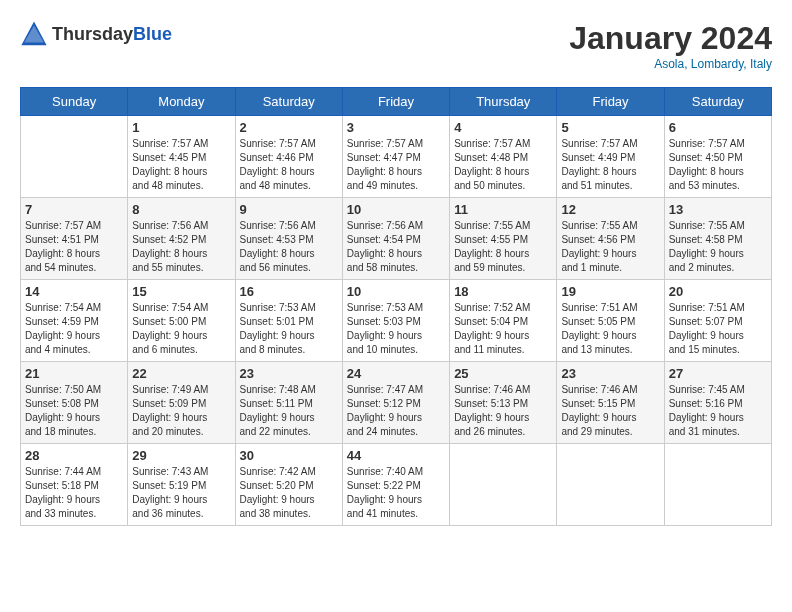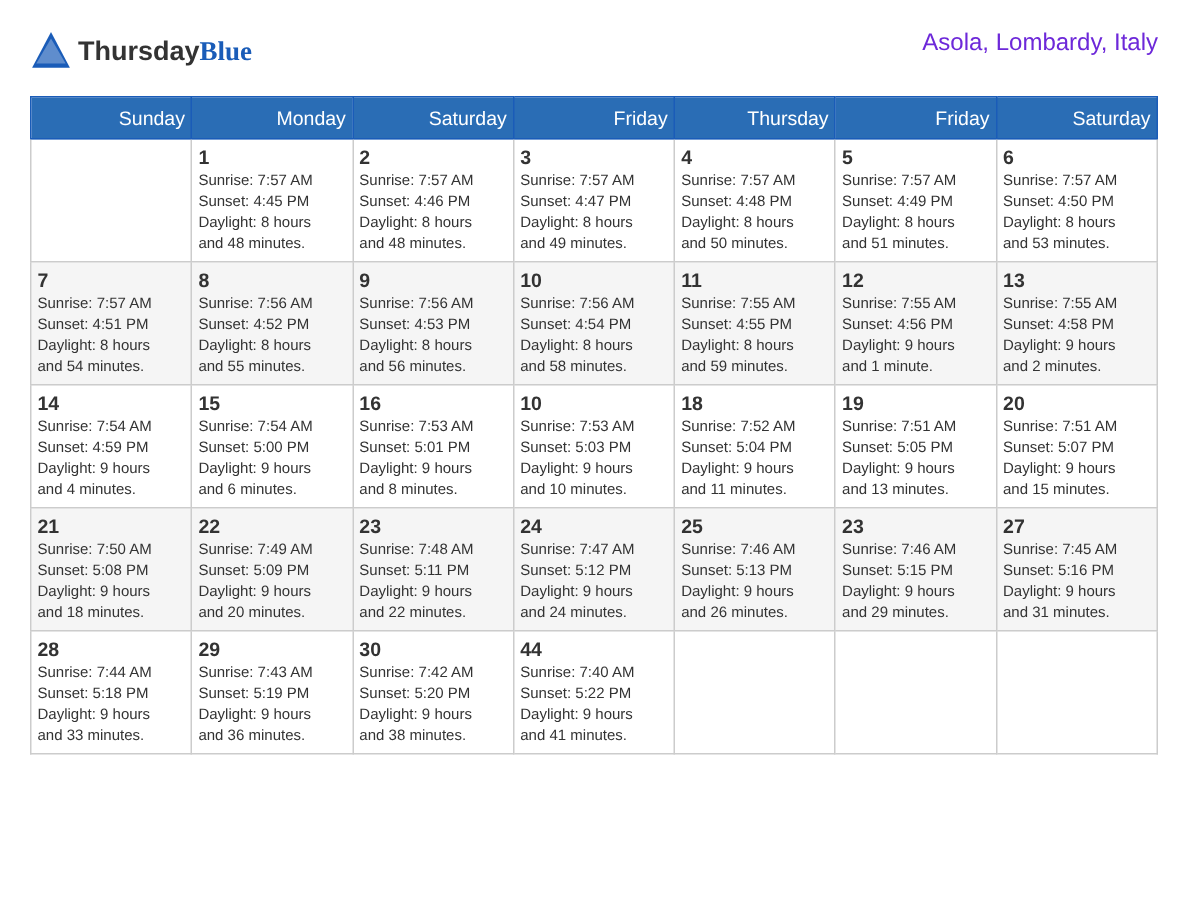--- a/index.html
+++ b/index.html
@@ -23,48 +23,47 @@
     }
     .logo-text-general {
       font-size: 18px;
       font-weight: bold;
       color: #333;
     }
     .logo-text-blue {
       font-size: 18px;
       font-weight: bold;
       color: #1a5cb8;
-      font-family: Liberation Serif, serif;
     }
     .logo-icon {
       width: 28px;
       height: 28px;
     }
     .title-block {
       text-align: right;
     }
     .title-month {
       font-size: 32px;
       font-weight: bold;
       color: #333;
     }
     .title-location {
-      font-size: 16px;
-      color: #6d28d9;
+      font-size: 12px;
+      color: #0369a1;
     }
     .calendar {
       width: 100%;
       border-collapse: collapse;
       font-size: 11px;
     }
     .calendar th {
       background: #2a6db5;
       color: #fff;
       padding: 6px 4px;
-      text-align: right;
+      text-align: center;
       font-size: 13px;
       font-weight: normal;
       border: 1px solid #1a5cb8;
     }
     .calendar td {
       border: 1px solid #ccc;
       vertical-align: top;
       padding: 4px;
       width: 107px;
       min-height: 80px;
@@ -96,20 +95,21 @@
   <div class="logo">
     <svg class="logo-icon" viewBox="0 0 40 40">
       <polygon points="20,2 38,36 2,36" fill="#1a5cb8"></polygon>
       <polygon points="20,8 34,32 6,32" fill="#fff" opacity="0.3"></polygon>
     </svg>
     <div>
       <span class="logo-text-general">Thursday</span><span class="logo-text-blue">Blue</span>
     </div>
   </div>
   <div class="title-block">
+    <div class="title-month">January 2024</div>
     <div class="title-location">Asola, Lombardy, Italy</div>
   </div>
 </div>
 
 <table class="calendar">
   <thead>
     <tr>
     <th>Sunday</th>
         <th>Monday</th>
         <th>Saturday</th>

